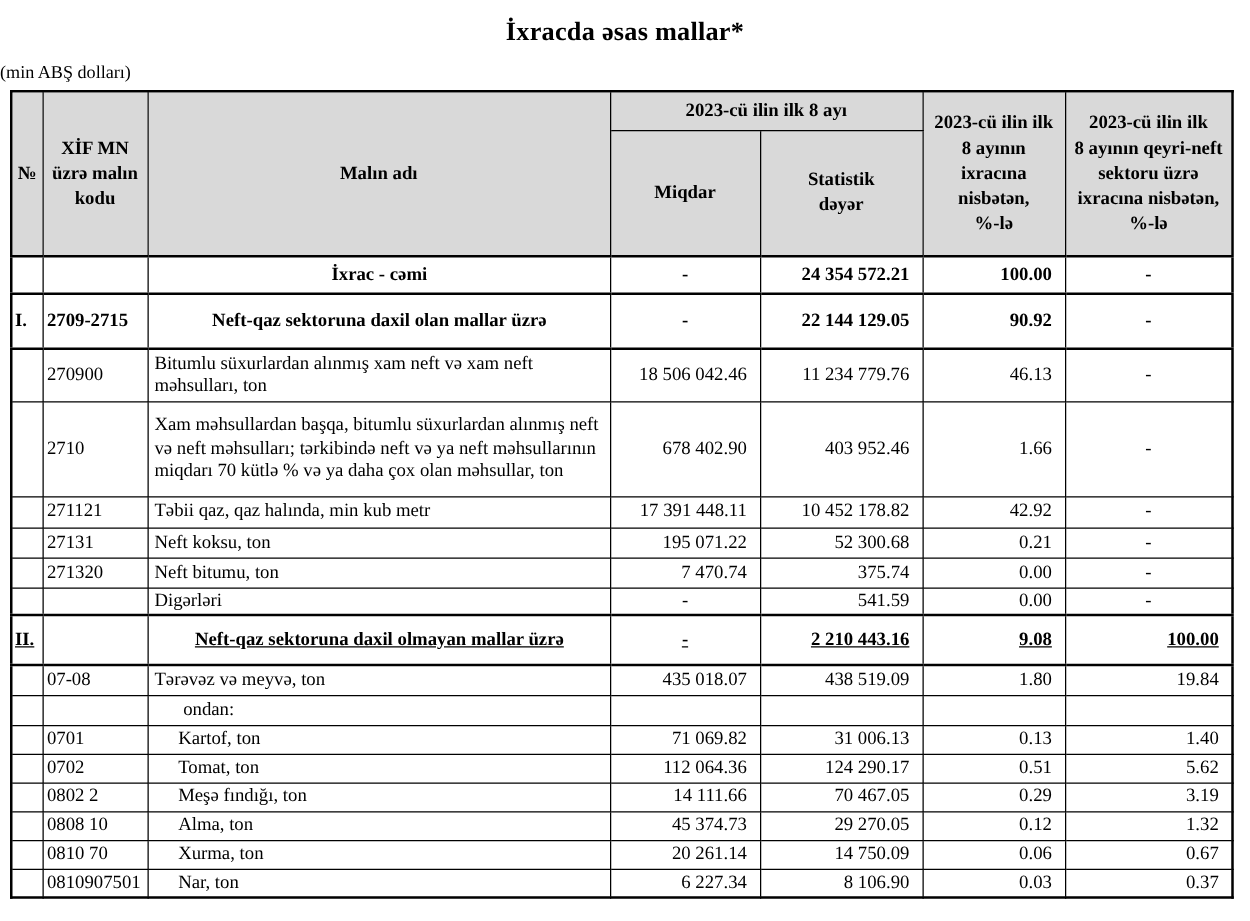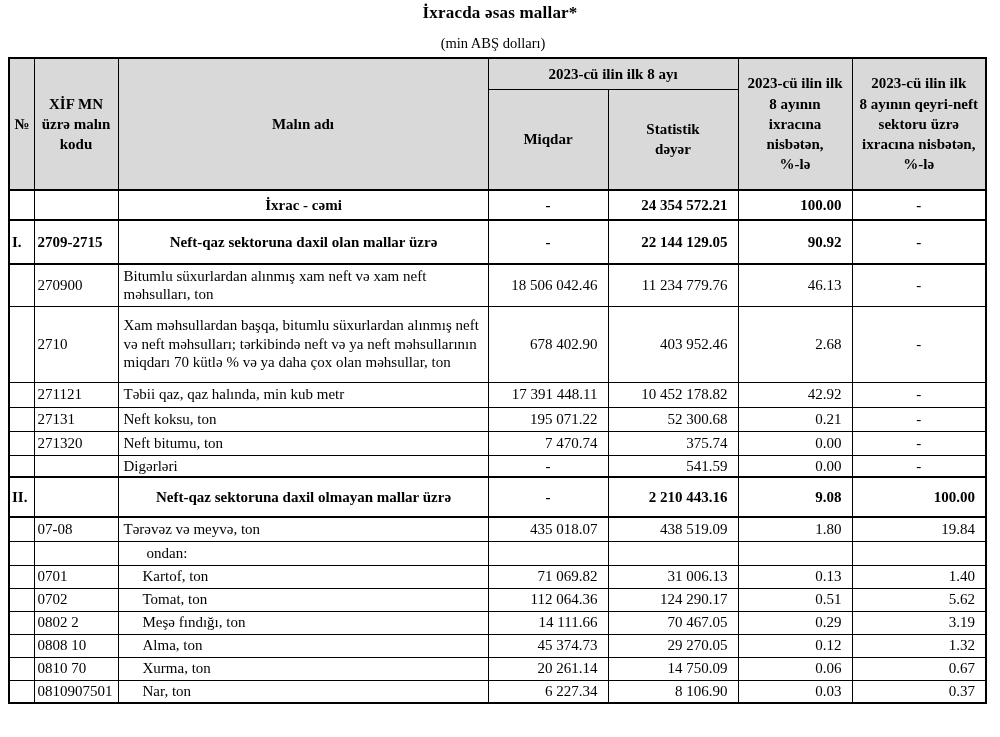--- a/index.html
+++ b/index.html
@@ -6,26 +6,26 @@
   body{
     width:1000px;height:737px;
     font-family:"Liberation Serif","DejaVu Serif",serif;
     color:#000;
     position:relative;
     overflow:hidden;
   }
   .page-title{
     text-align:center;
     font-weight:bold;
-    font-size:17px;
-    padding-top:3px;
+    font-size:21px;
+    padding-top:13px;
     letter-spacing:0.2px;
   }
   .unit-note{
-    text-align:center;
+    text-align:left;
     font-size:14.5px;
     margin:12px 14px 5px 0;
   }
   table.main{
     border-collapse:collapse;
     table-layout:fixed;
     margin-left:8px;
     width:977px;
     border:2px solid #000;
   }
@@ -135,21 +135,21 @@
     <td class="c-val">11 234 779.76</td>
     <td class="c-pct">46.13</td>
     <td class="c-pct2 dash">-</td>
   </tr>
       <tr style="height: 76px;">
     <td class="c-no"></td>
     <td class="c-code">2710</td>
     <td class="c-name">Xam məhsullardan başqa, bitumlu süxurlardan alınmış neft və neft məhsulları; tərkibində neft və ya neft məhsullarının miqdarı 70 kütlə % və ya daha çox olan məhsullar, ton</td>
     <td class="c-qty">678 402.90</td>
     <td class="c-val">403 952.46</td>
-    <td class="c-pct">2.68</td>
+    <td class="c-pct">1.66</td>
     <td class="c-pct2 dash">-</td>
   </tr>
       <tr style="height: 25px;">
     <td class="c-no"></td>
     <td class="c-code">271121</td>
     <td class="c-name">Təbii qaz, qaz halında, min kub metr</td>
     <td class="c-qty">17 391 448.11</td>
     <td class="c-val">10 452 178.82</td>
     <td class="c-pct">42.92</td>
     <td class="c-pct2 dash">-</td>
@@ -174,21 +174,21 @@
   </tr>
       <tr style="height: 20px;">
     <td class="c-no"></td>
     <td class="c-code"></td>
     <td class="c-name">Digərləri</td>
     <td class="c-qty dash">-</td>
     <td class="c-val">541.59</td>
     <td class="c-pct">0.00</td>
     <td class="c-pct2 dash">-</td>
   </tr>
-      <tr class="row-section" style="height: 40px;">
+      <tr class="row-section" style="height: 40px; text-decoration: underline;">
     <td class="c-no">II.</td>
     <td class="c-code"></td>
     <td class="c-name">Neft-qaz sektoruna daxil olmayan mallar üzrə</td>
     <td class="c-qty dash">-</td>
     <td class="c-val">2 210 443.16</td>
     <td class="c-pct">9.08</td>
     <td class="c-pct2">100.00</td>
   </tr>
       <tr style="height: 24px;">
     <td class="c-no"></td>

